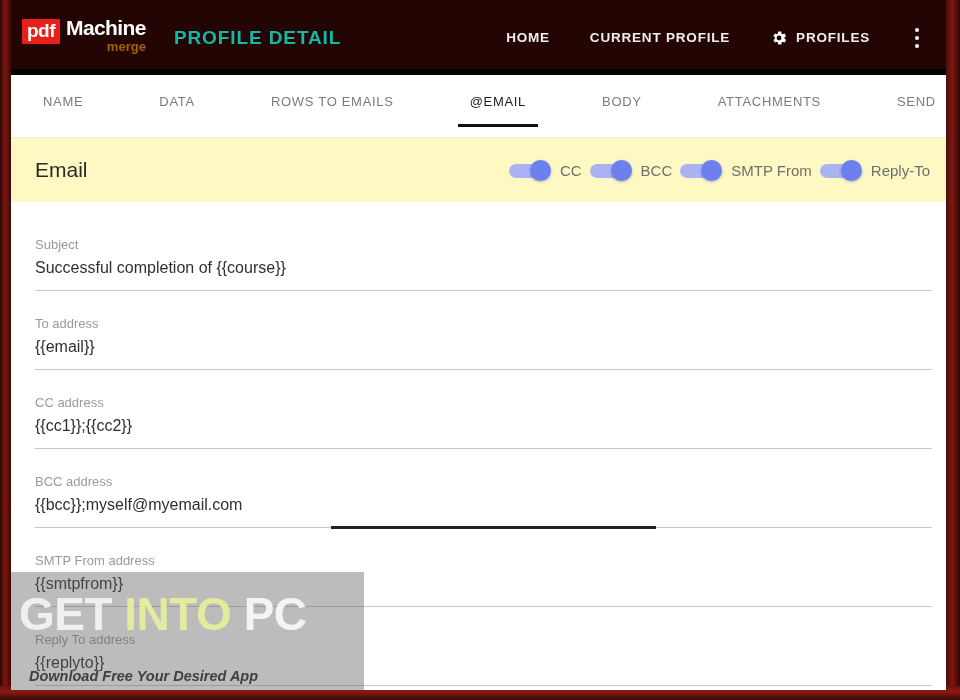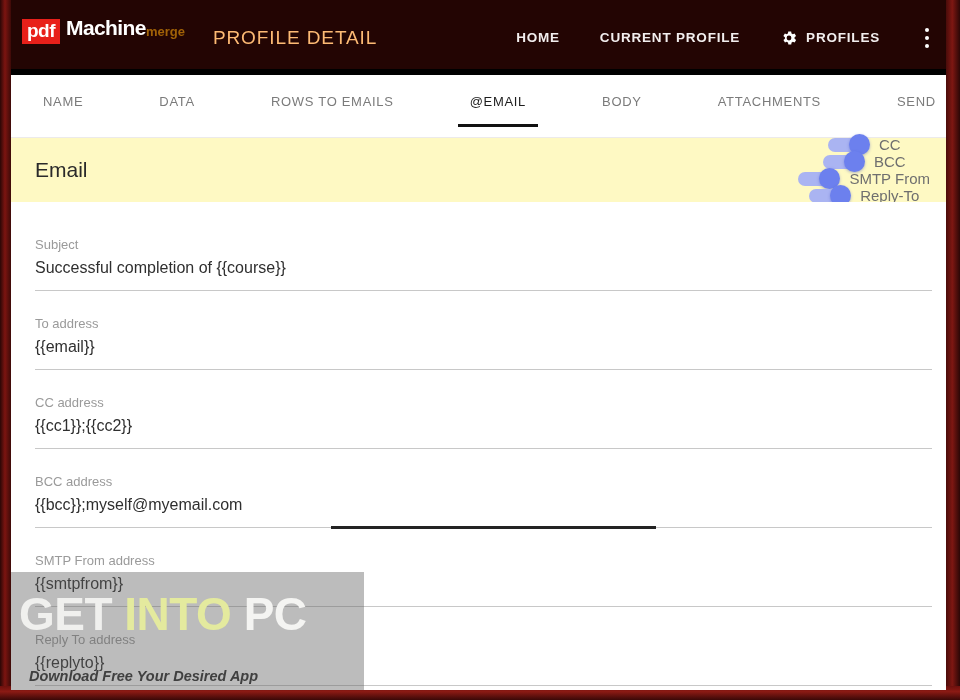--- a/index.html
+++ b/index.html
@@ -80,52 +80,54 @@
     font-size: 19px;
     line-height: 22px;
     padding: 1px 5px 2px 5px;
     letter-spacing: -0.5px;
     font-family: "Liberation Sans", sans-serif;
     margin-top: 2px;
   }
   #logo-wordmark {
     margin-left: 6px;
     display: flex;
+    flex-direction: column;
     align-items: flex-end;
     line-height: 1;
   }
   #logo-machine {
     color: #ffffff;
     font-weight: bold;
     font-size: 21px;
     letter-spacing: -0.6px;
     line-height: 22px;
   }
   #logo-merge {
     color: #a16207;
     font-weight: bold;
     font-size: 13px;
     letter-spacing: 0px;
     line-height: 14px;
     margin-top: 1px;
   }
 
   #page-title {
-    color: #fdba74;
+    color: #14b8a6;
     font-size: 19px;
     letter-spacing: 0.9px;
     margin-left: 28px;
-    font-weight: 400;
+    font-weight: 700;
   }
 
   #topnav {
     margin-left: auto;
     display: flex;
     align-items: center;
     height: 100%;
+    padding-right: 10px;
     justify-content: space-between;
   }
   .topnav-item {
     color: #f2eeee;
     font-size: 13.5px;
     font-weight: bold;
     letter-spacing: 0.8px;
     padding: 0 20px;
     display: flex;
     align-items: center;
@@ -208,21 +210,20 @@
   }
   #section-title {
     font-size: 21px;
     color: #2a2a2a;
     font-weight: 400;
   }
   #toggle-group {
     margin-left: auto;
     display: flex;
     align-items: center;
-    flex-direction: column;
   }
   .toggle-field {
     display: flex;
     align-items: center;
     margin-left: 8px;
     cursor: pointer;
   }
   .switch {
     position: relative;
     width: 42px;

